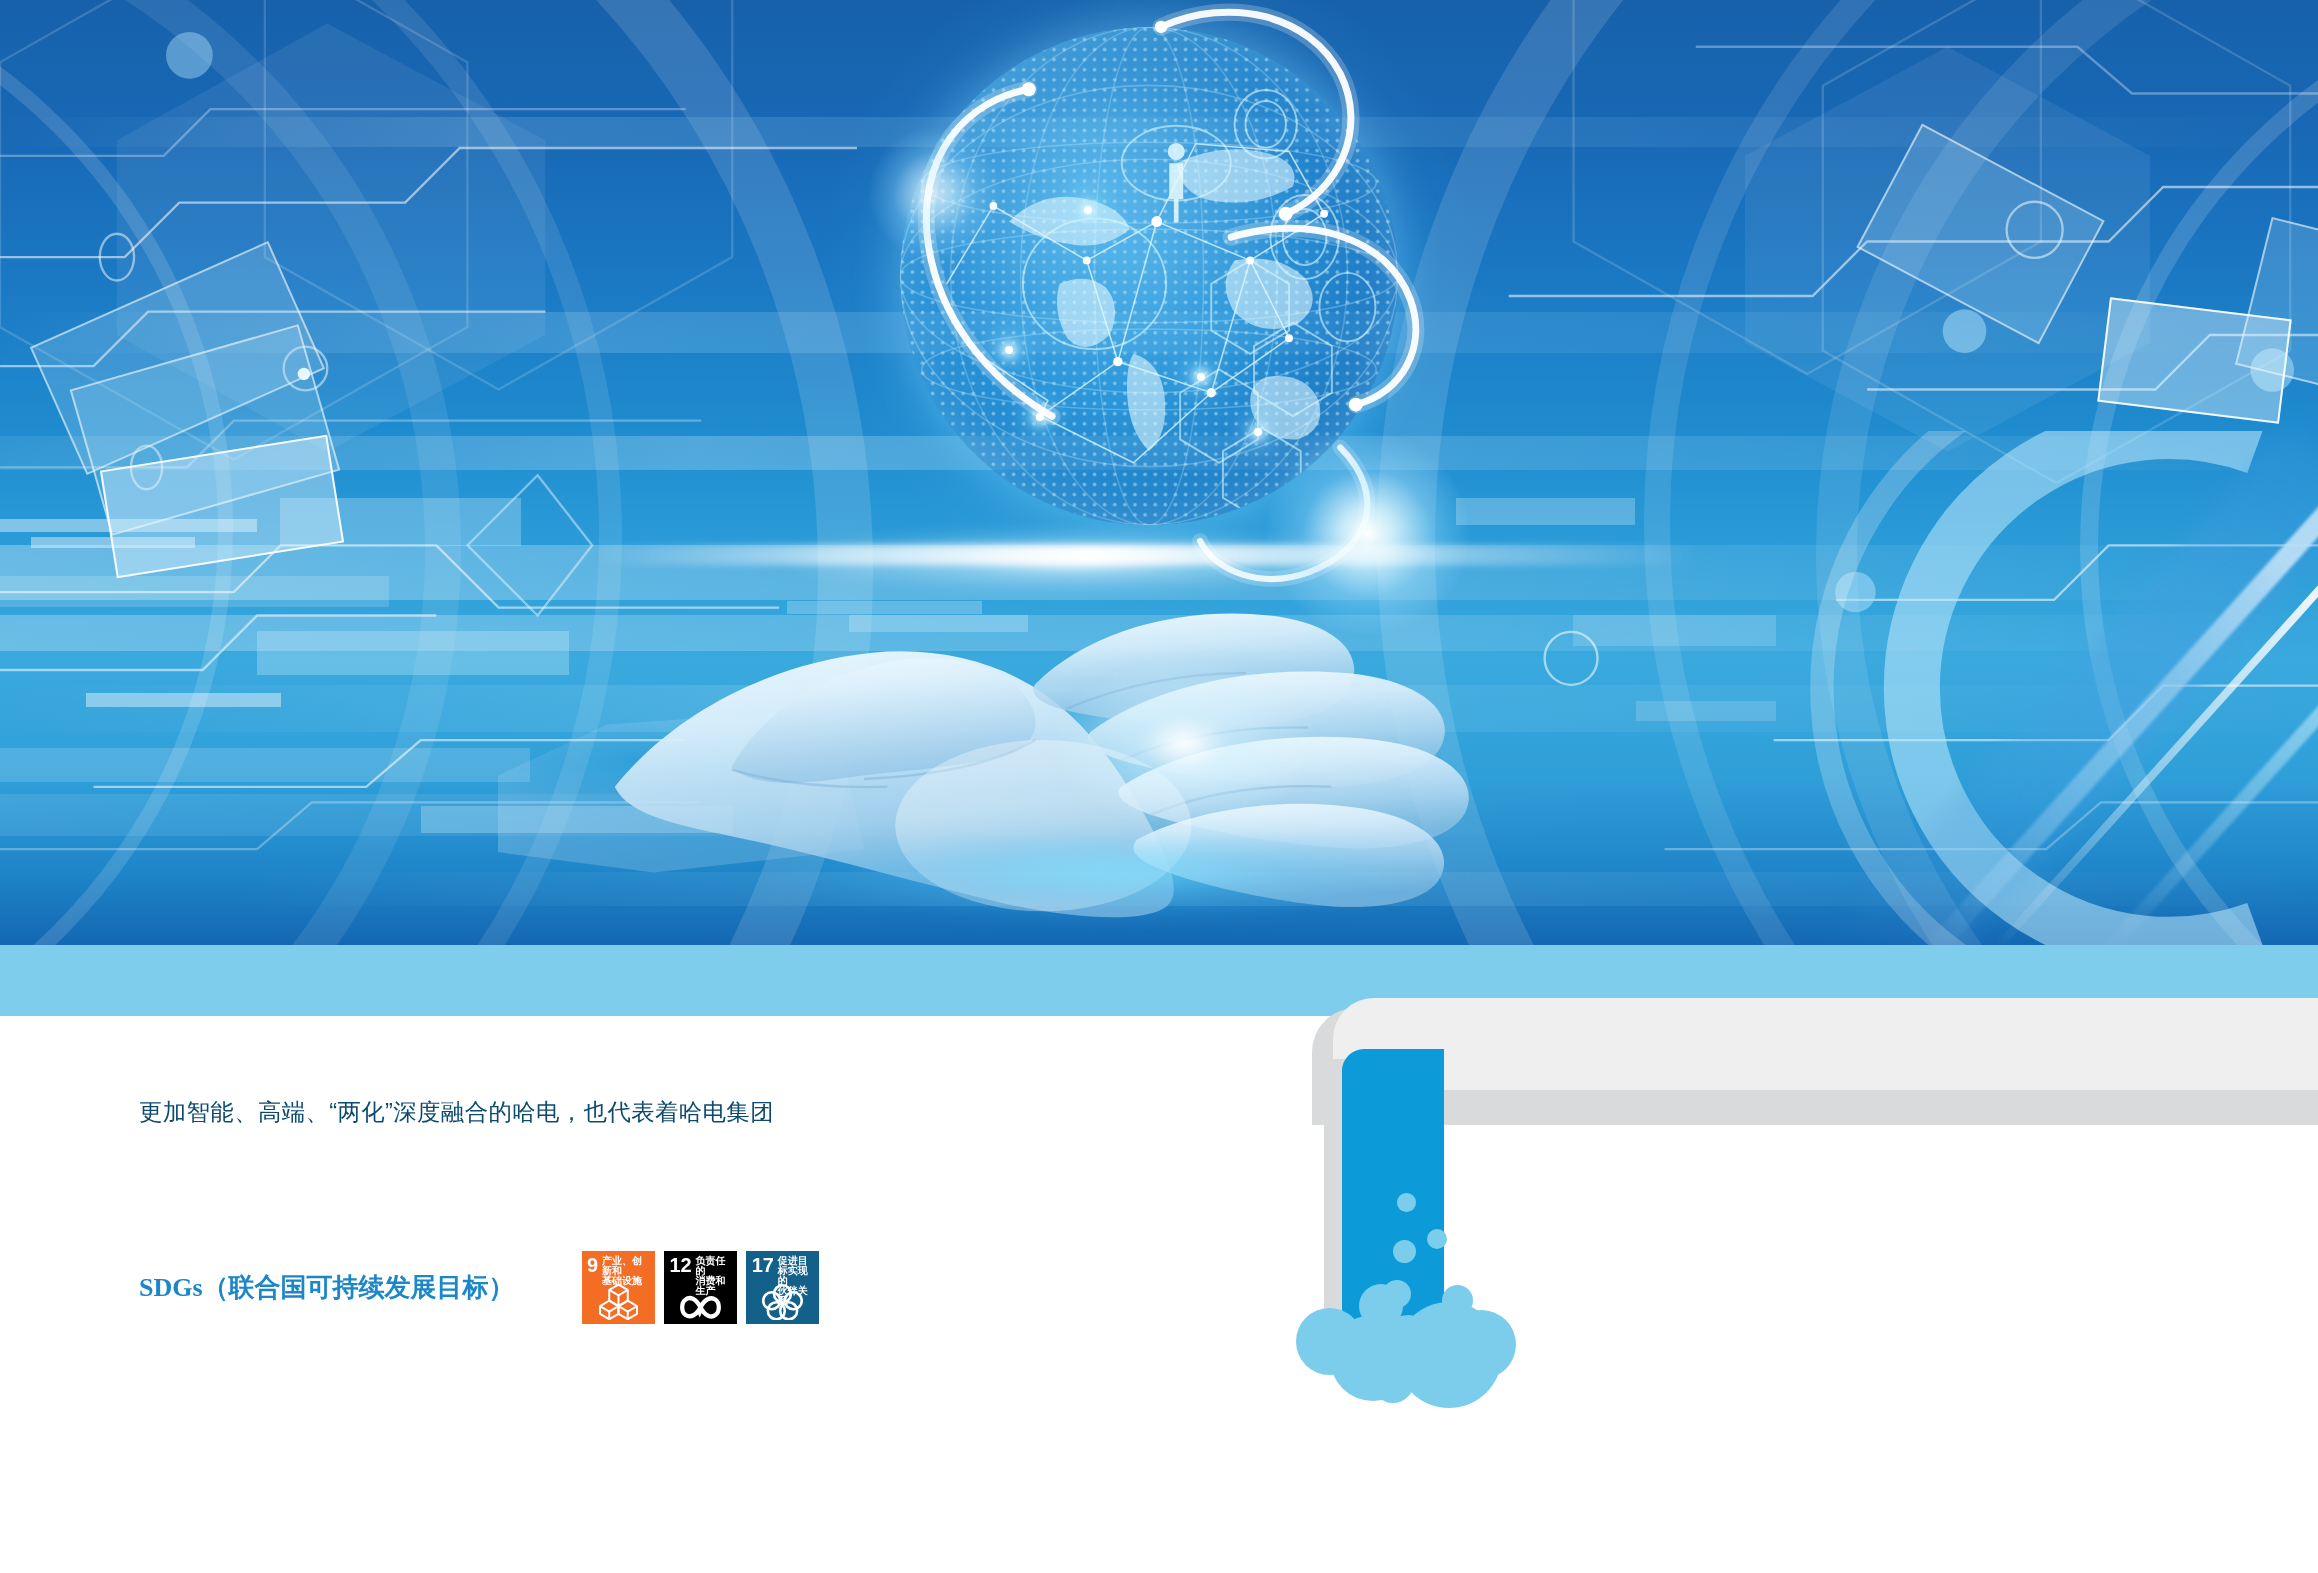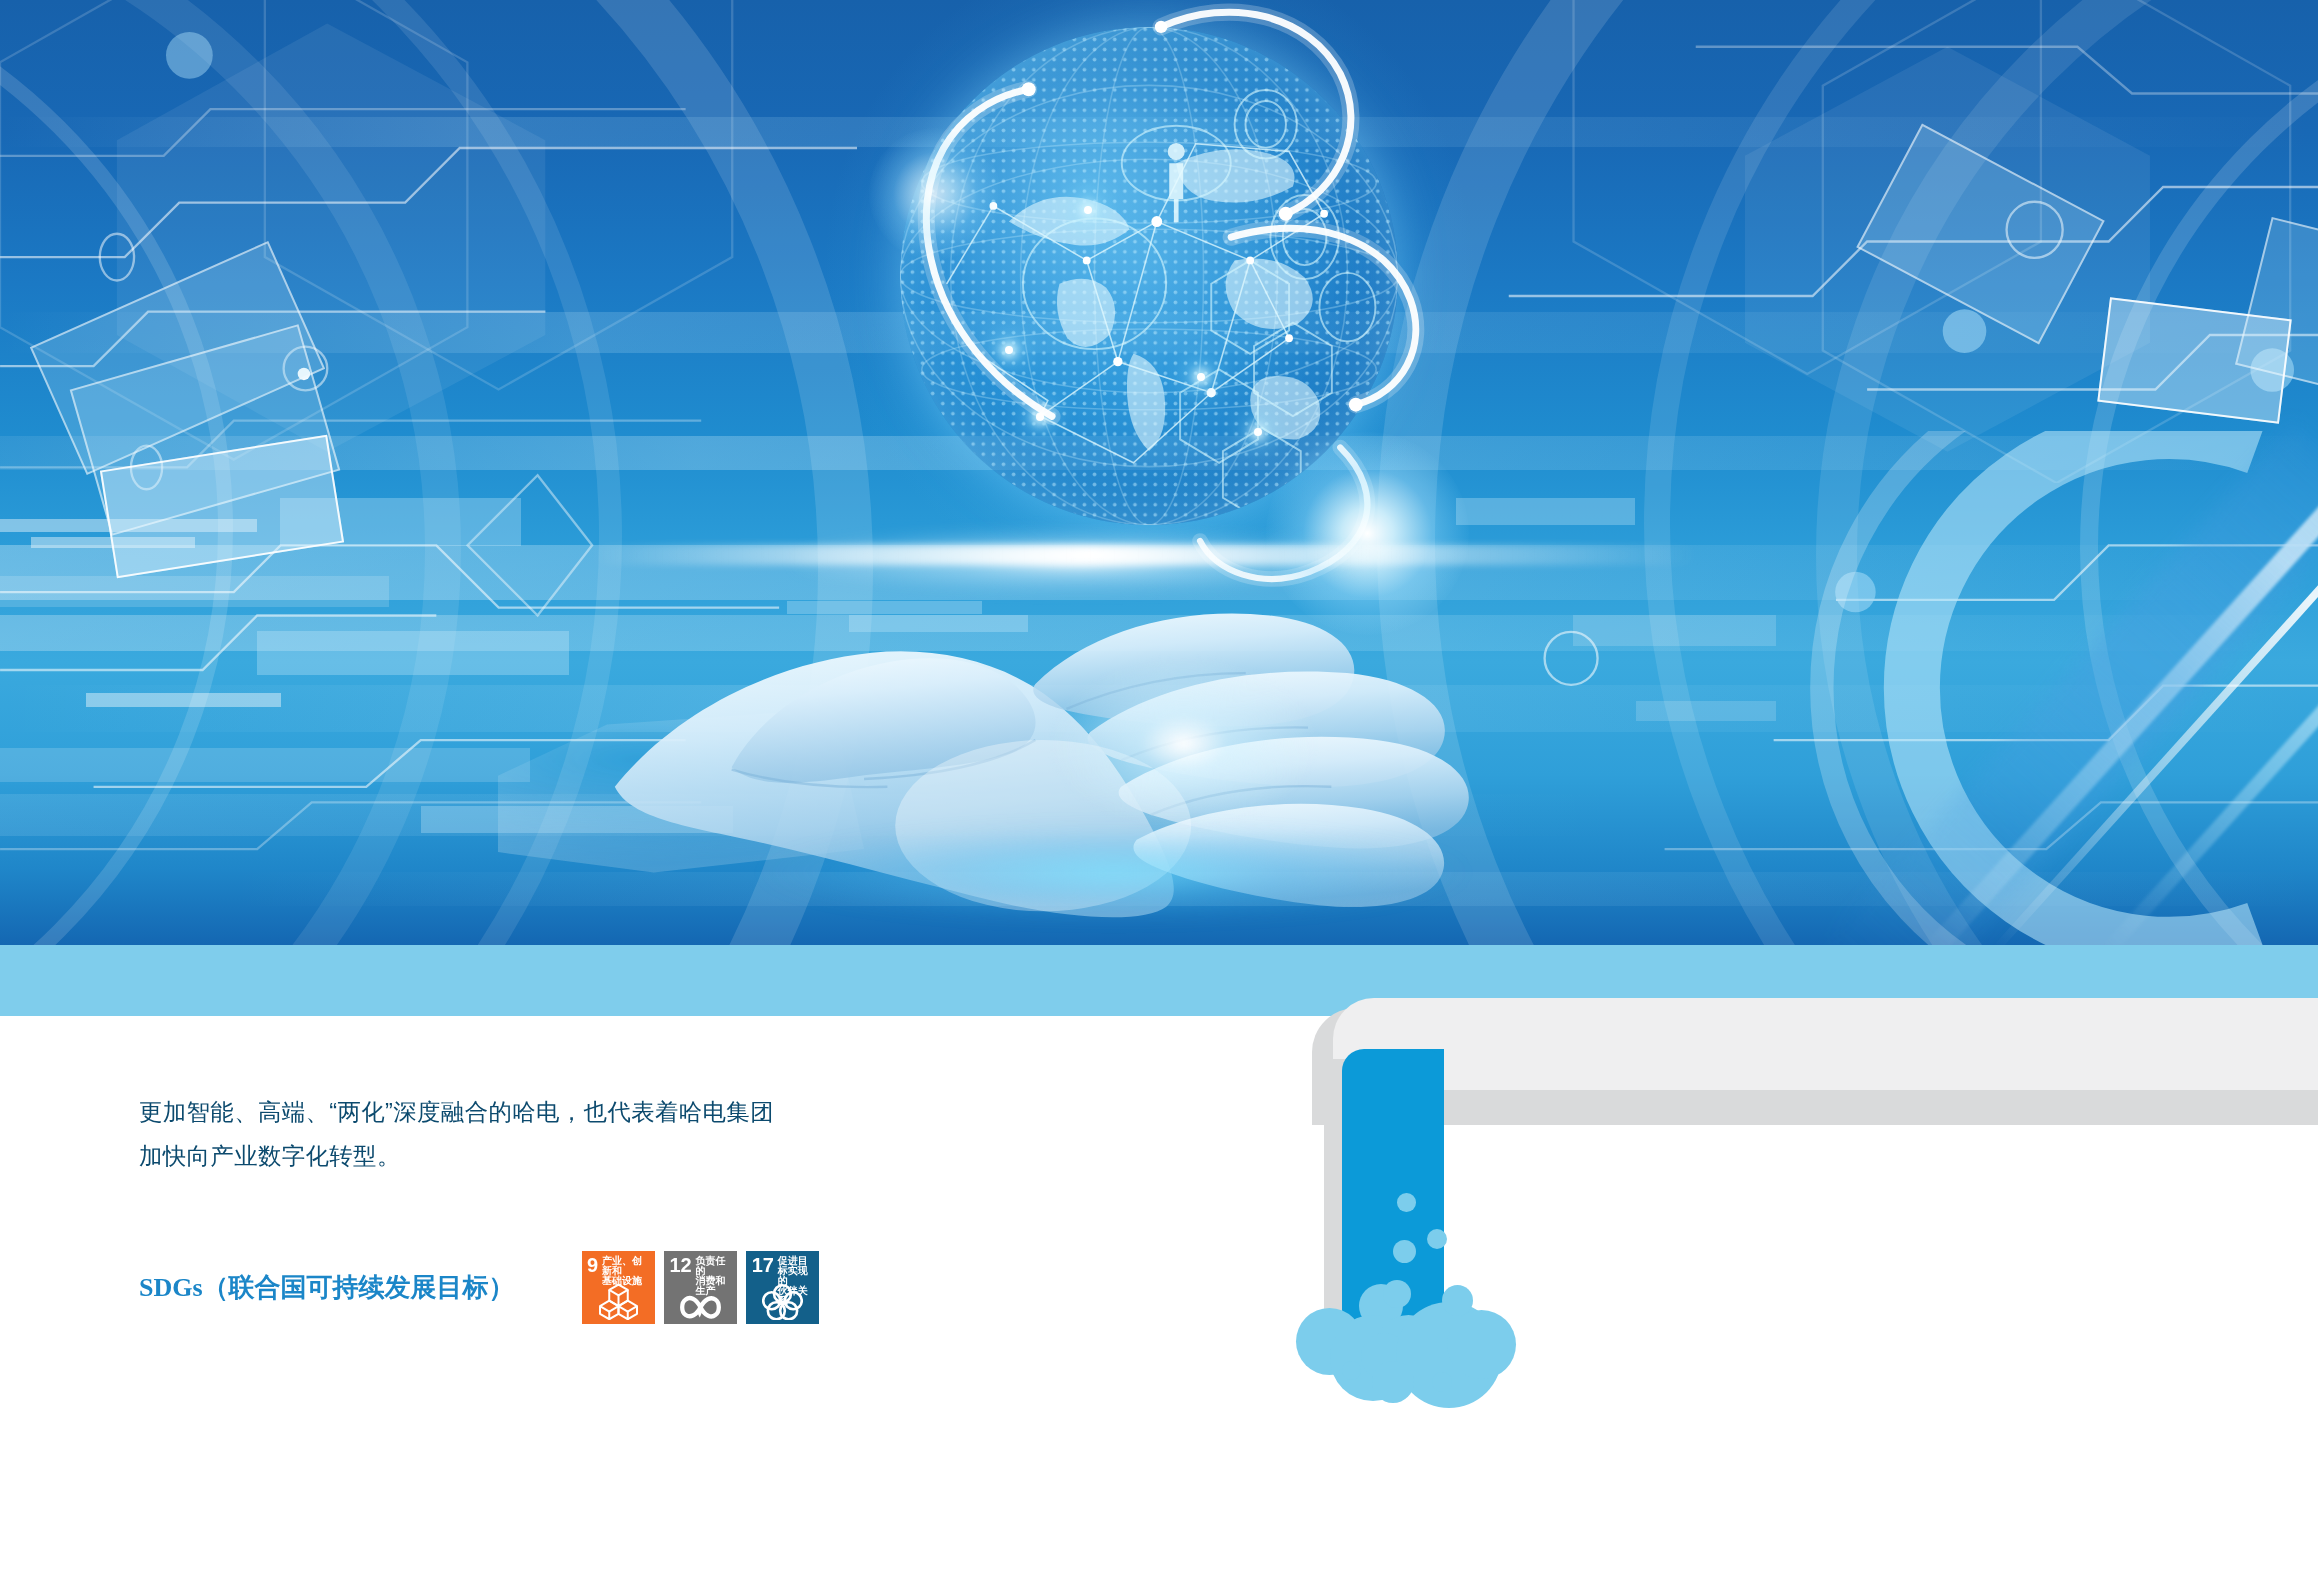--- a/index.html
+++ b/index.html
@@ -438,21 +438,20 @@
   <div class="bub in" style="left:1393px;top:1240px;width:23.4px;height:23.4px;"></div>
   <div class="bub in" style="left:1383px;top:1280px;width:28px;height:28px;"></div>
   <div class="bub in" style="left:1397px;top:1193px;width:18.7px;height:18.7px;"></div>
   <div class="bub in" style="left:1427px;top:1229px;width:20px;height:20px;"></div>
   <div class="bub" style="left:1342px;top:1361px;width:18.7px;height:18.7px;"></div>
   <div class="bub" style="left:1372px;top:1361px;width:42px;height:42px;"></div>
   <div class="bub" style="left:1432px;top:1372px;width:20px;height:20px;"></div>
 
   <div class="copy">
     <div>更加智能、高端、“两化”深度融合的哈电，也代表着哈电集团</div>
-    <div>加快向产业数字化转型。</div>
   </div>
 
   <div class="sdgrow">
     <div class="sdg-label">SDGs（联合国可持续发展目标）</div>
 
     <div class="tiles">
 
       <div class="tile" style="background:#F36D25;">
         <div class="hd">
           <span class="num">9</span>
@@ -471,21 +470,21 @@
               <path d="M2,30 L2,40 L14,47 L14,37"></path>
               <path d="M26,30 L26,40 L14,47"></path>
               <path d="M38,23 L50,30 L38,37 L26,30 Z"></path>
               <path d="M26,30 L26,40 L38,47 L38,37"></path>
               <path d="M50,30 L50,40 L38,47"></path>
             </g>
           </svg>
         </div>
       </div>
 
-      <div class="tile" style="background:#737373;">
+      <div class="tile" style="background:#000000;">
         <div class="hd">
           <span class="num">12</span>
           <span class="ttl">
             <span>负责任的</span><br>
             <span>消费和生产</span>
           </span>
         </div>
         <div class="gx">
           <svg width="47" height="26.5" viewBox="0 0 60 34">
             <g fill="none" stroke="#fff" stroke-width="5.5" stroke-linecap="round">

